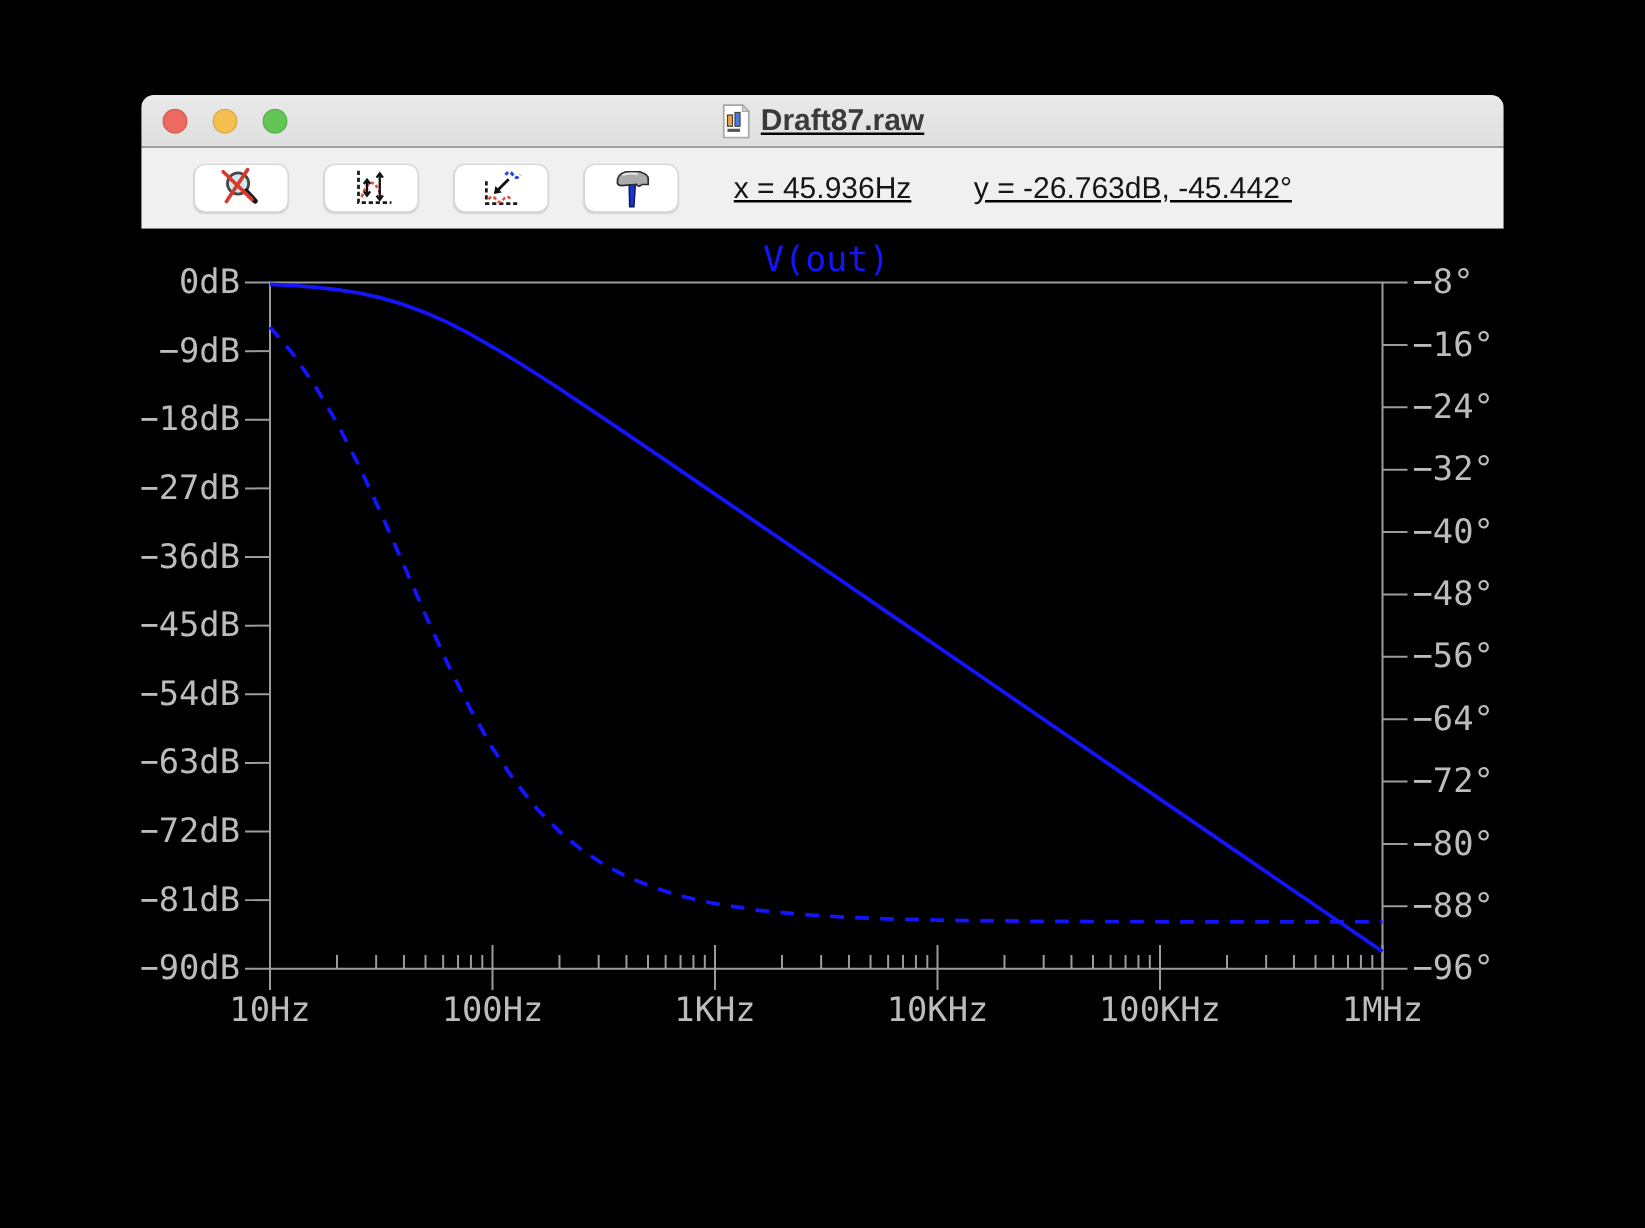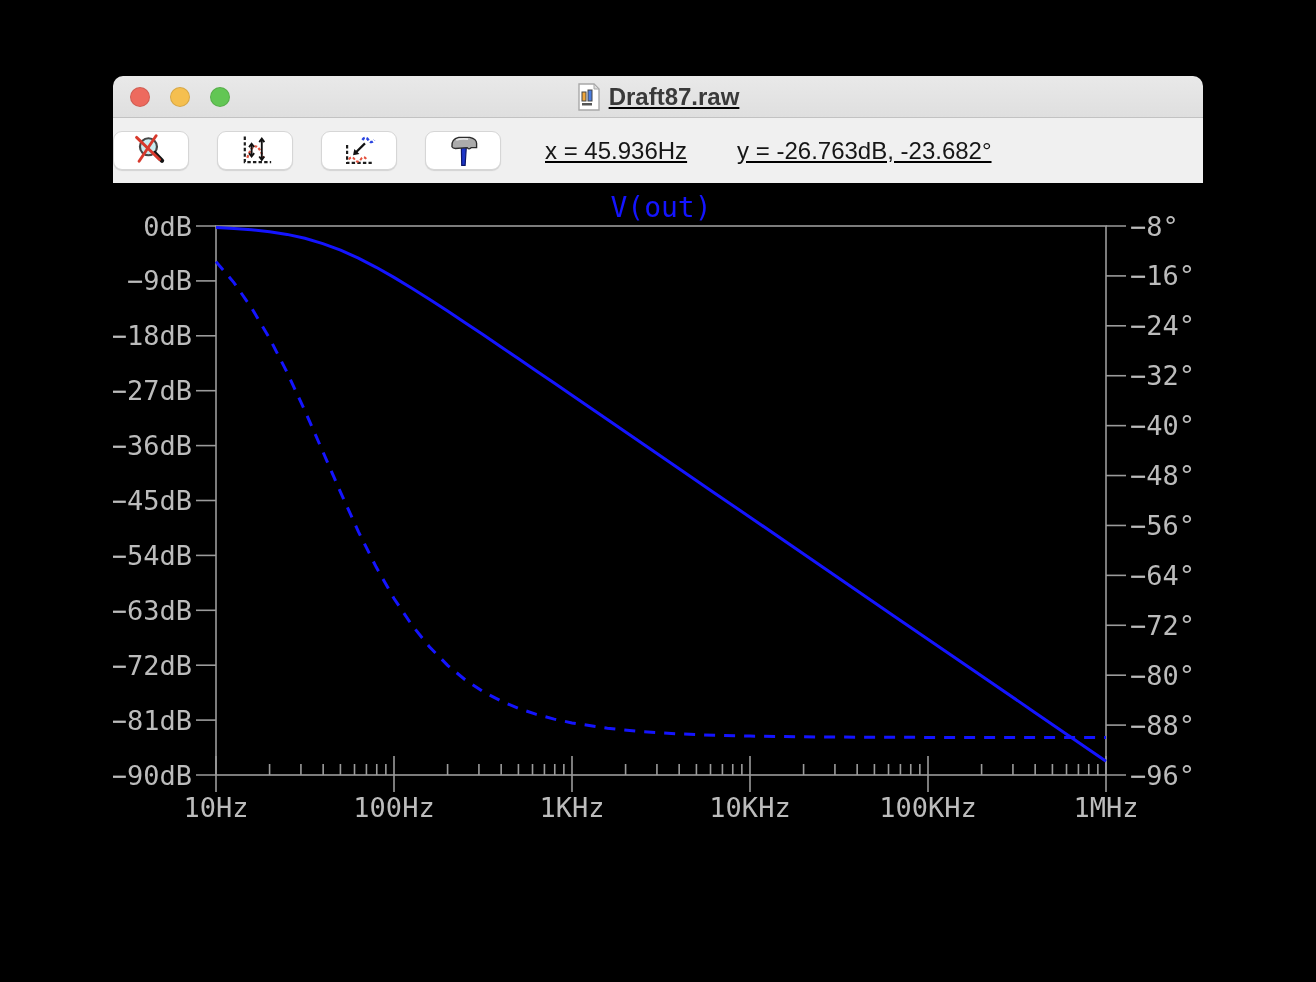--- a/index.html
+++ b/index.html
@@ -17,21 +17,21 @@
               display:flex; align-items:center; justify-content:center; }
   .traffic { position:absolute; left:17px; top:0; height:42px; display:flex;
              align-items:center; gap:20px; }
   .tl { width:20px; height:20px; border-radius:50%; border:1px solid rgba(0,0,0,.12); }
   .title-group { display:flex; align-items:center; gap:8px; }
   .doc-icon { width:24px; height:28px; }
   .title-text { font-size:24px; font-weight:600; color:#3a3a3a; }
 
   
   .toolbar { height:65px; background:#f0f0f0; display:flex; align-items:center;
-             }
+             padding-left:42px; }
   .tb-btn { width:76px; height:39px; background:#fff; border:1px solid #d6d6d6;
             border-radius:9px; margin-right:28px; display:flex; align-items:center;
             justify-content:center; box-shadow:0 1px 1px rgba(0,0,0,.12); }
   .tb-btn svg { width:44px; height:34px; }
   .readout { font-size:24px; color:#161616; margin-left:16px; white-space:pre; }
   .readout + .readout { margin-left:50px; }
 
   
   .plot-area { position:relative; width:1090px; height:647px; background:#000; }
   .plot-title { position:absolute; left:103px; top:8px; width:890px; text-align:center;
@@ -98,21 +98,21 @@
 
     <div class="tb-btn">
       <svg viewBox="0 0 44 40">
         <polygon points="20,14 26,14 24.5,37 20.5,37" fill="#1d36c8" stroke="#0c1668" stroke-width="1.4"></polygon>
         <path d="M9 15 Q8 6 17 4 L30 4 Q38 6 38 11 L38 16 L32 16 Q29 19 27 16 L13 17 Q10 17 9 15 Z" fill="#ababab" stroke="#2d2d2d" stroke-width="1.6"></path>
         <path d="M14 7 Q20 5 28 6" fill="none" stroke="#e6e6e6" stroke-width="2"></path>
       </svg>
     </div>
 
     <span class="readout">x = 45.936Hz</span>
-    <span class="readout">y = -26.763dB, -23.682°</span>
+    <span class="readout">y = -26.763dB, -45.442°</span>
   </div>
 
   <div class="plot-area">
     <div class="plot-title">V(out)</div>
     <svg id="plot-svg" class="plot" width="1090" height="647">
         <rect x="103" y="43" width="890" height="549" fill="none" stroke="#9b9b9b" stroke-width="1.6"></rect>
         <g>
           <line x1="83" y1="43" x2="103" y2="43" stroke="#9b9b9b" stroke-width="1.6"></line>
           <text x="79" y="43" text-anchor="end" dominant-baseline="central">0dB</text>
           <line x1="83" y1="97.9" x2="103" y2="97.9" stroke="#9b9b9b" stroke-width="1.6"></line>

